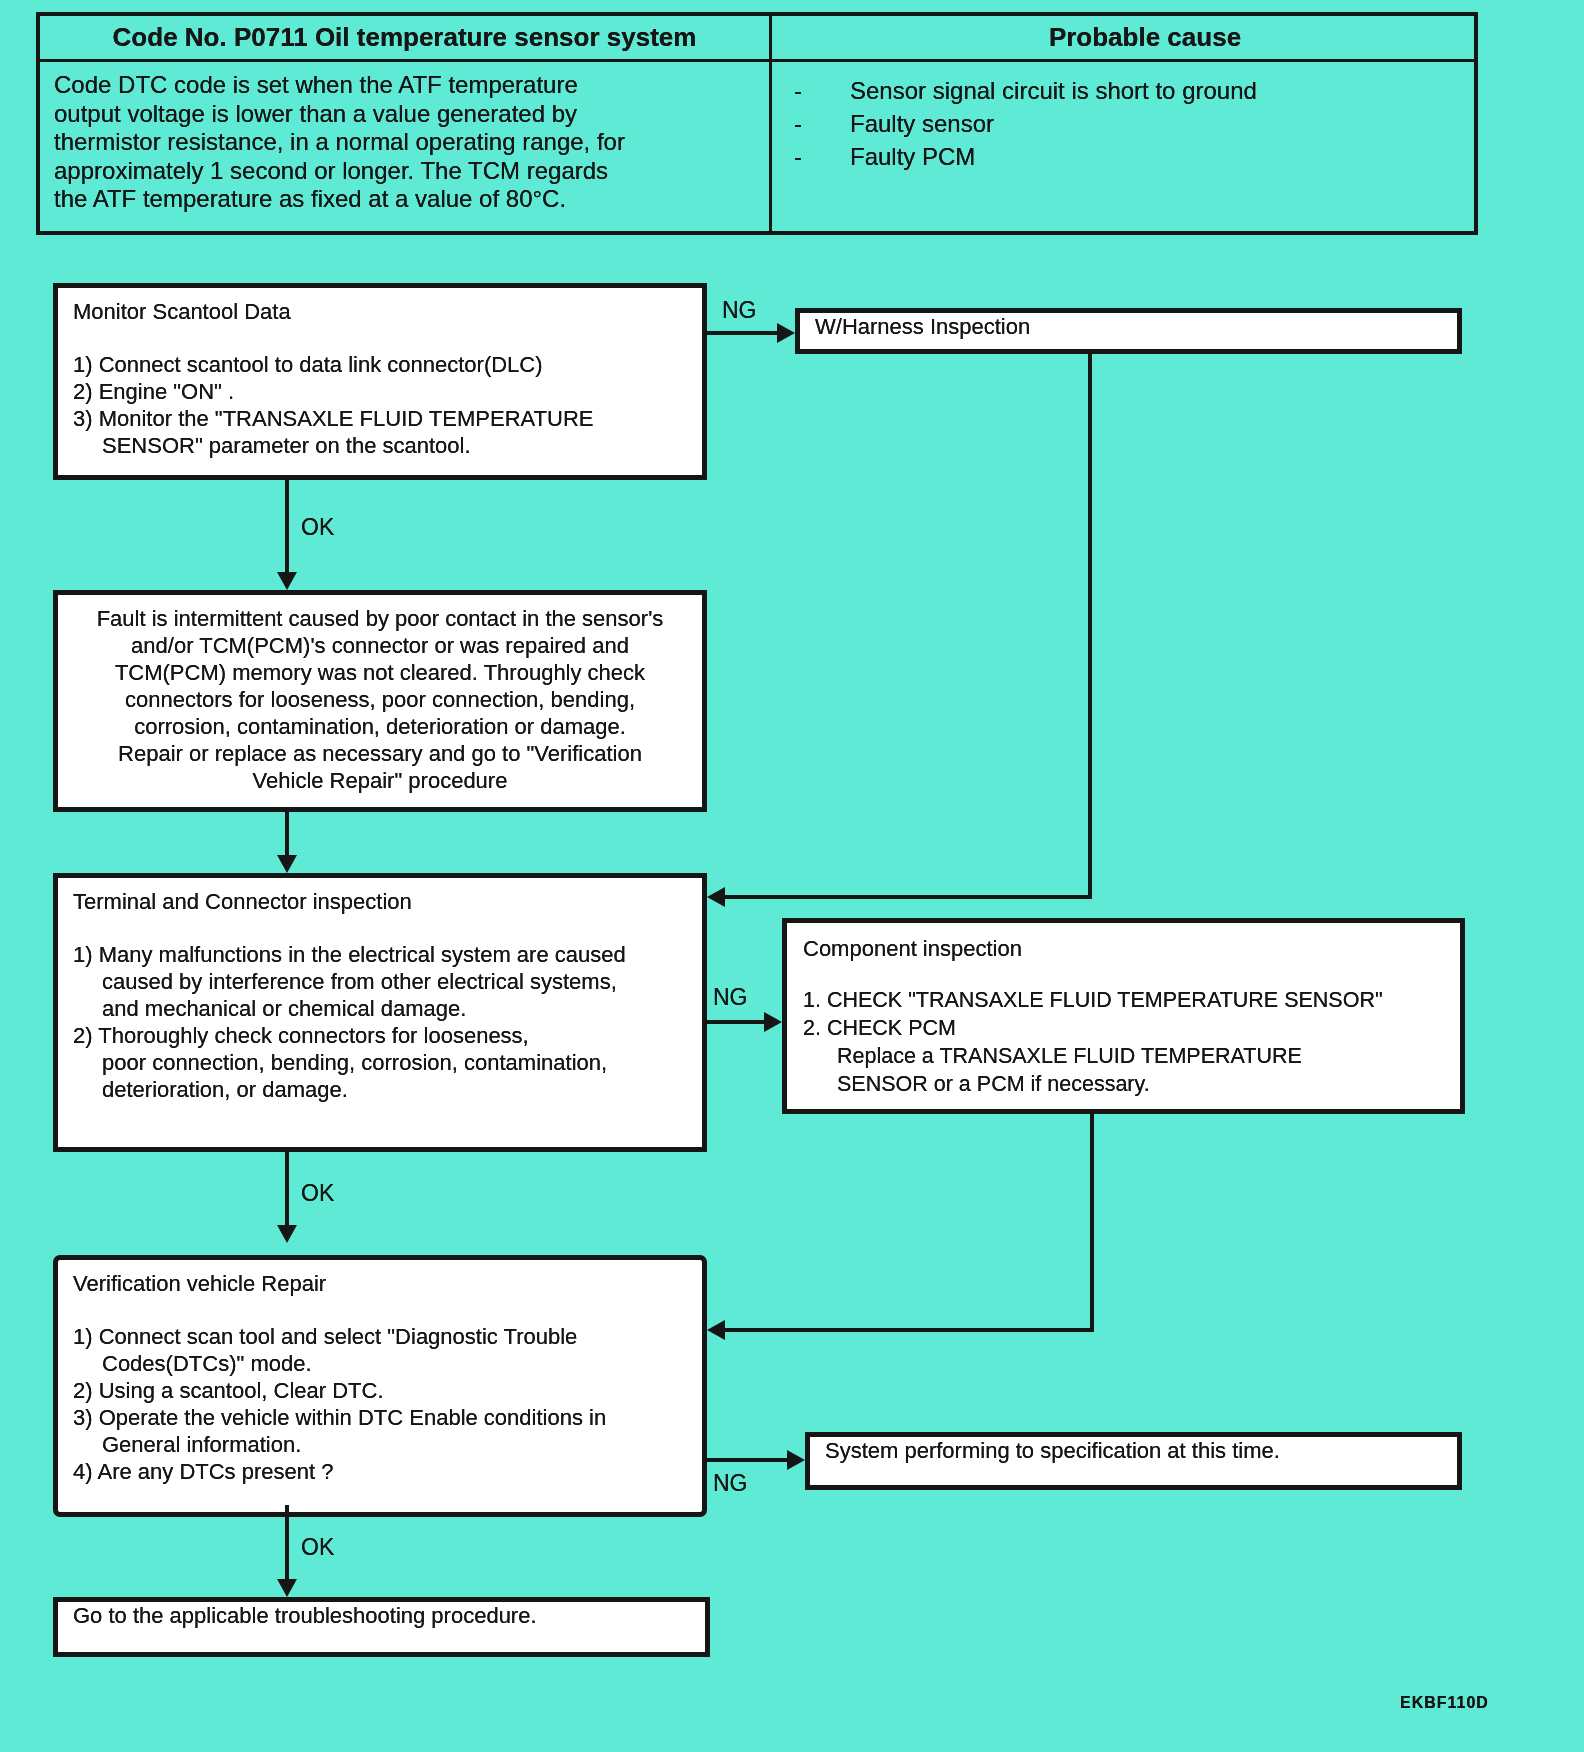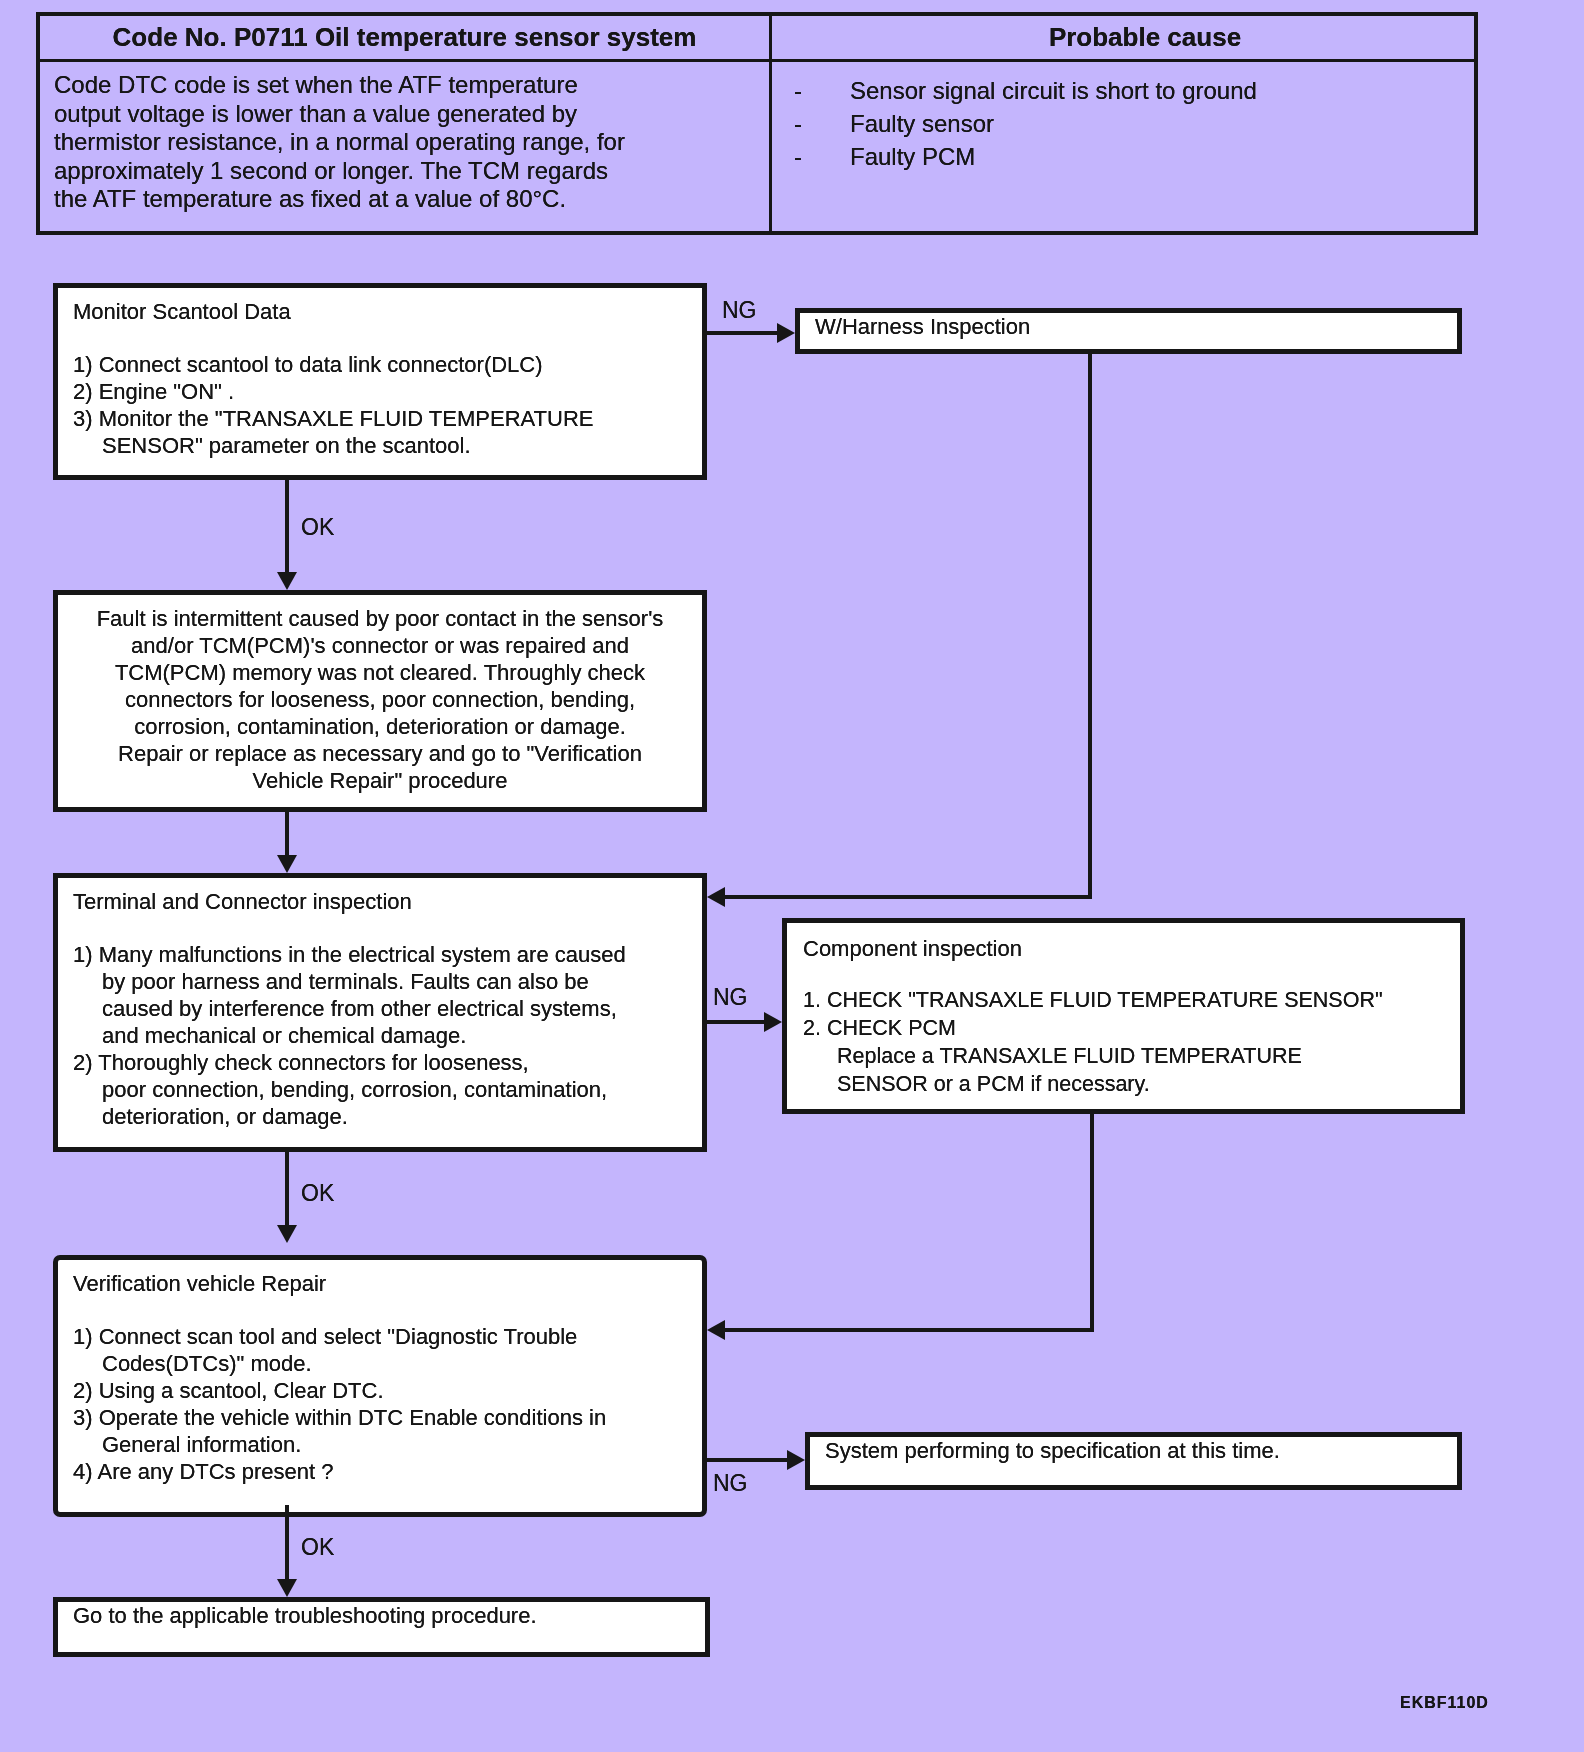--- a/index.html
+++ b/index.html
@@ -1,18 +1,18 @@
 <!DOCTYPE html>
 <html><head>
 <meta charset="utf-8">
 <style>
   html,body{margin:0;padding:0;background:#e8e8e8;}
   .page{
     position:relative;width:1584px;height:1752px;margin:0 auto;
-    background:#c4b5fd;color:#161616;
+    background:#5eead4;color:#161616;
     font-family:"Liberation Sans", sans-serif;
     text-shadow:0 0 .6px currentColor;
     overflow:hidden;
   }
   
   .dtc-table{position:absolute;left:36px;top:12px;width:1442px;height:223px;
     border:4px solid #161616;box-sizing:border-box;display:flex;flex-direction:column;}
   .t-row{display:flex;flex:1;min-height:0;}
   .t-head{flex:0 0 43px;border-bottom:3px solid #161616;}
   .t-cell-l{flex:0 0 729px;box-sizing:border-box;}
@@ -119,21 +119,20 @@
   </div>
 
   <div class="cline" style="left:285px;top:812px;width:4px;height:45px;"></div>
   <div class="ah ah-down" style="left:277px;top:855px;"></div>
 
   <div class="fbox" style="left:53px;top:873px;width:654px;height:279px;">
     <div class="pad">
       <div class="title">Terminal and Connector inspection</div>
       <div class="gap"></div>
       <div class="ln">1) Many malfunctions in the electrical system are caused</div>
-      <div class="ln cont">by poor harness and terminals. Faults can also be</div>
       <div class="ln cont">caused by interference from other electrical systems,</div>
       <div class="ln cont">and mechanical or chemical damage.</div>
       <div class="ln">2) Thoroughly check connectors for looseness,</div>
       <div class="ln cont">poor connection, bending, corrosion, contamination,</div>
       <div class="ln cont">deterioration, or damage.</div>
     </div>
   </div>
 
   <div class="flabel" style="left:713px;top:984px;">NG</div>
   <div class="cline" style="left:707px;top:1020px;width:59px;height:4px;"></div>

